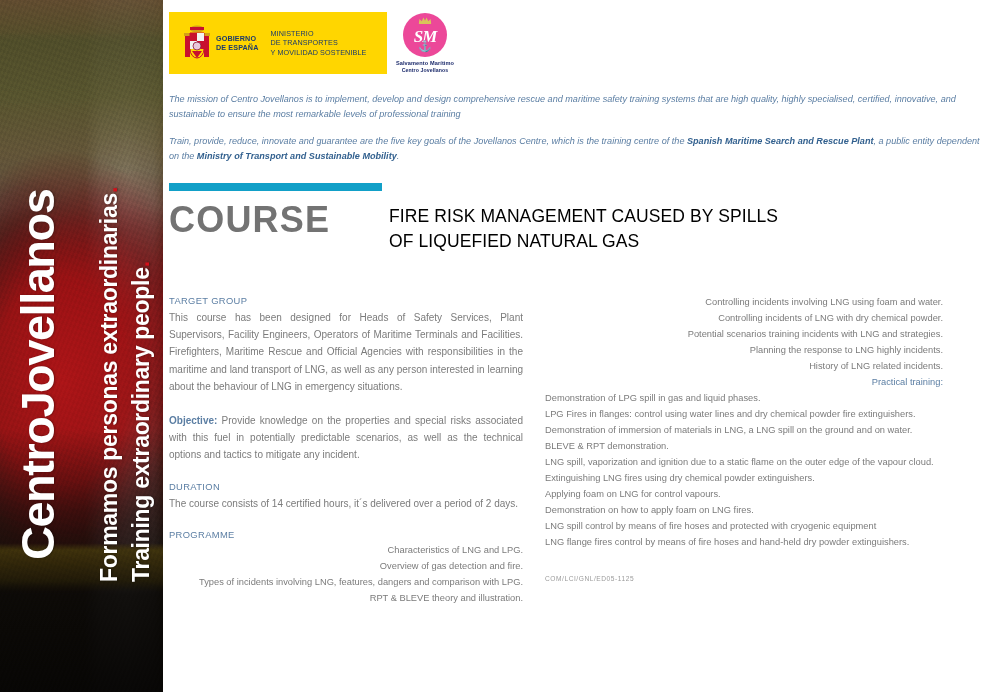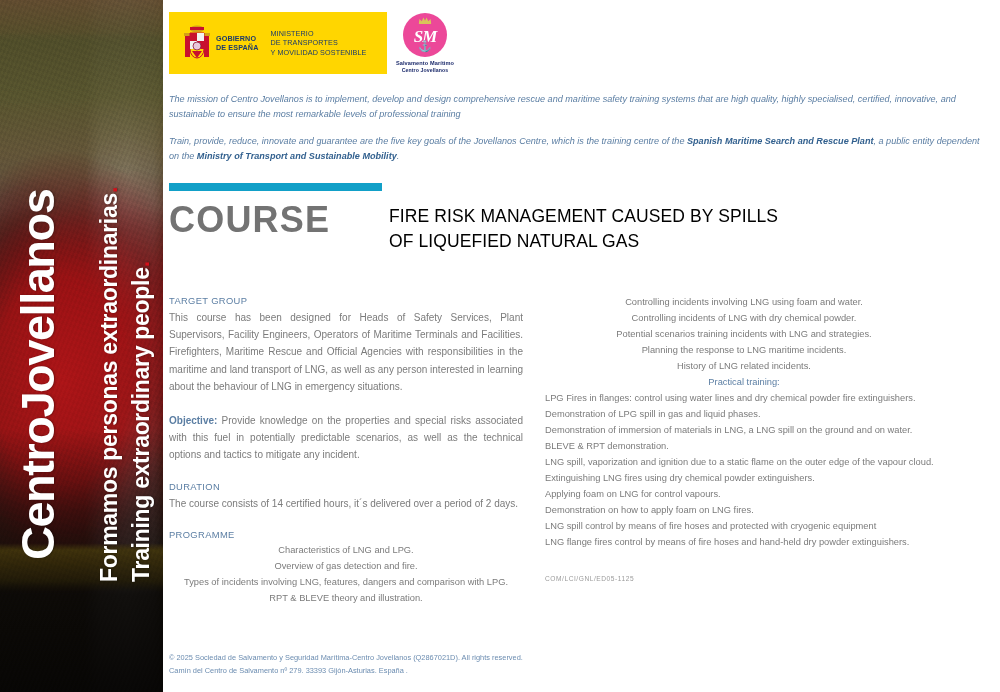--- a/index.html
+++ b/index.html
@@ -258,21 +258,21 @@
   }
   .sec-body b { color: #5b7ea3; font-weight: bold; }
 
   .rlist {
     color: #7b7b7b;
     font-size: 9.3px;
     line-height: 1.72;
     margin: 0;
     text-align: justify;
   }
-  .rlist .plain { text-align: center; }
+  .rlist .plain { text-align: right; }
   .rlist .sub { color: #5b7ea3; }
   .rlist div { margin: 0; }
 
   .code-ref {
     margin-top: 24px;
     color: #9a9a9a;
     font-size: 6.6px;
     letter-spacing: .55px;
   }
 
@@ -380,37 +380,33 @@
             <div class="plain">Types of incidents involving LNG, features, dangers and comparison with LPG.</div>
             <div class="plain">RPT &amp; BLEVE theory and illustration.</div>
           </div>
       </div>
 
       <div class="col-right">
         <div class="rlist" id="programme-right-list">
             <div class="plain">Controlling incidents involving LNG using foam and water.</div>
             <div class="plain">Controlling incidents of LNG with dry chemical powder.</div>
             <div class="plain">Potential scenarios training incidents with LNG and strategies.</div>
-            <div class="plain">Planning the response to LNG maritime incidents.</div>
+            <div class="plain">Planning the response to LNG highly incidents.</div>
             <div class="plain">History of LNG related incidents.</div>
             <div class="sub plain">Practical training:</div>
+            <div>Demonstration of LPG spill in gas and liquid phases.</div>
             <div>LPG Fires in flanges: control using water lines and dry chemical powder fire extinguishers.</div>
-            <div>Demonstration of LPG spill in gas and liquid phases.</div>
             <div>Demonstration of immersion of materials in LNG, a LNG spill on the ground and on water.</div>
             <div>BLEVE &amp; RPT demonstration.</div>
             <div>LNG spill, vaporization and ignition due to a static flame on the outer edge of the vapour cloud.</div>
             <div>Extinguishing LNG fires using dry chemical powder extinguishers.</div>
             <div>Applying foam on LNG for control vapours.</div>
             <div>Demonstration on how to apply foam on LNG fires.</div>
             <div>LNG spill control by means of fire hoses and protected with cryogenic equipment</div>
             <div>LNG flange fires control by means of fire hoses and hand-held dry powder extinguishers.</div>
           </div>
         <div class="code-ref">COM/LCI/GNL/ED05-1125</div>
       </div>
     </div>
 
-    <div class="footer">
-      <div>© 2025 Sociedad de Salvamento y Seguridad Marítima-Centro Jovellanos (Q2867021D). All rights reserved.</div>
-      <div>Camín del Centro de Salvamento nº 279. 33393 Gijón-Asturias. España .</div>
-    </div>
 
   </div>
 </div>
 
 </body></html>

